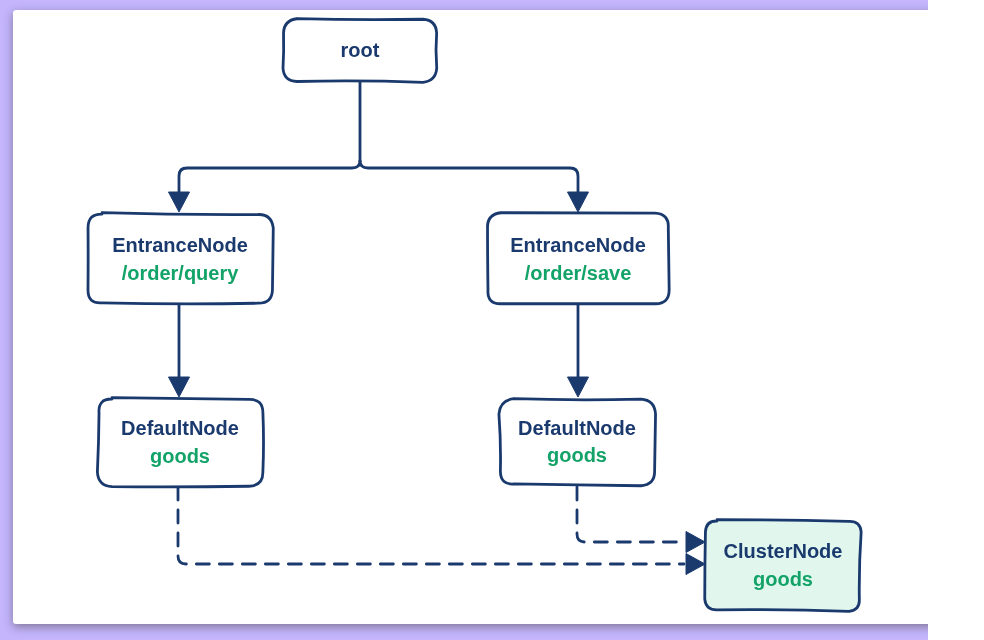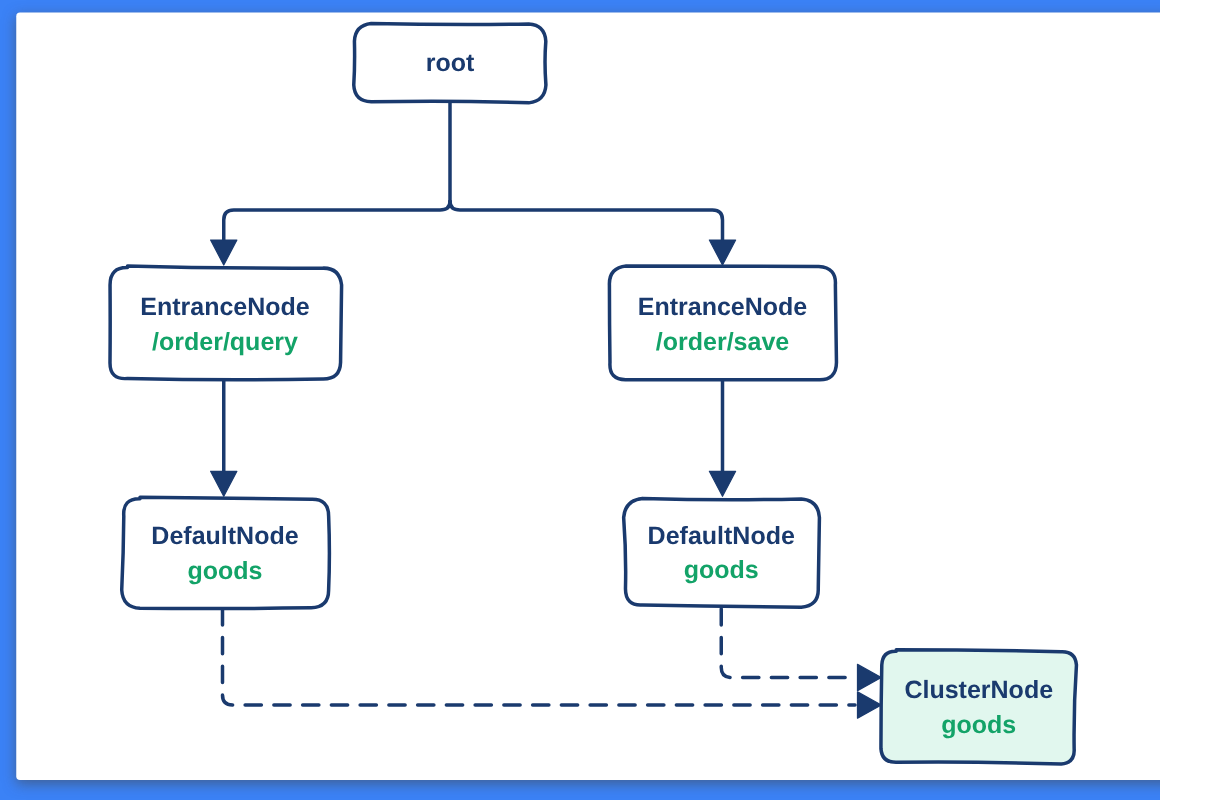--- a/index.html
+++ b/index.html
@@ -2,21 +2,21 @@
 <html style="--line: #1a3a6e; --green: #13a368; --cluster-fill: #e1f7ee; --canvas: #ffffff;"><head>
 <meta charset="utf-8">
 <style>
   :root{
     --line:#1a3a6e;
     --green:#13a368;
     --cluster-fill:#e1f7ee;
     --canvas:#ffffff;
   }
   html,body{margin:0;padding:0;background:#fff;}
-  .stage{position:relative;width:928px;height:640px;background:#3b82f6;overflow:hidden;}
+  .stage{position:relative;width:928px;height:640px;background:#c4b5fd;overflow:hidden;}
   .canvas-card{
     position:absolute;left:13px;top:10px;width:944px;height:614px;
     background:var(--canvas);border-radius:3px;
     box-shadow:0 3px 10px rgba(70,70,70,.55);
   }
   svg.diagram{position:absolute;left:0;top:0;width:984px;height:640px;}
   .node-box{fill:#fff;stroke:var(--line);stroke-width:2.8;stroke-linejoin:round;stroke-linecap:round;}
   .node-box.cluster{fill:var(--cluster-fill);}
   .edge{fill:none;stroke:var(--line);stroke-width:2.8;stroke-linecap:round;stroke-linejoin:round;}
   .edge.dashed{stroke-dasharray:13 10;}

